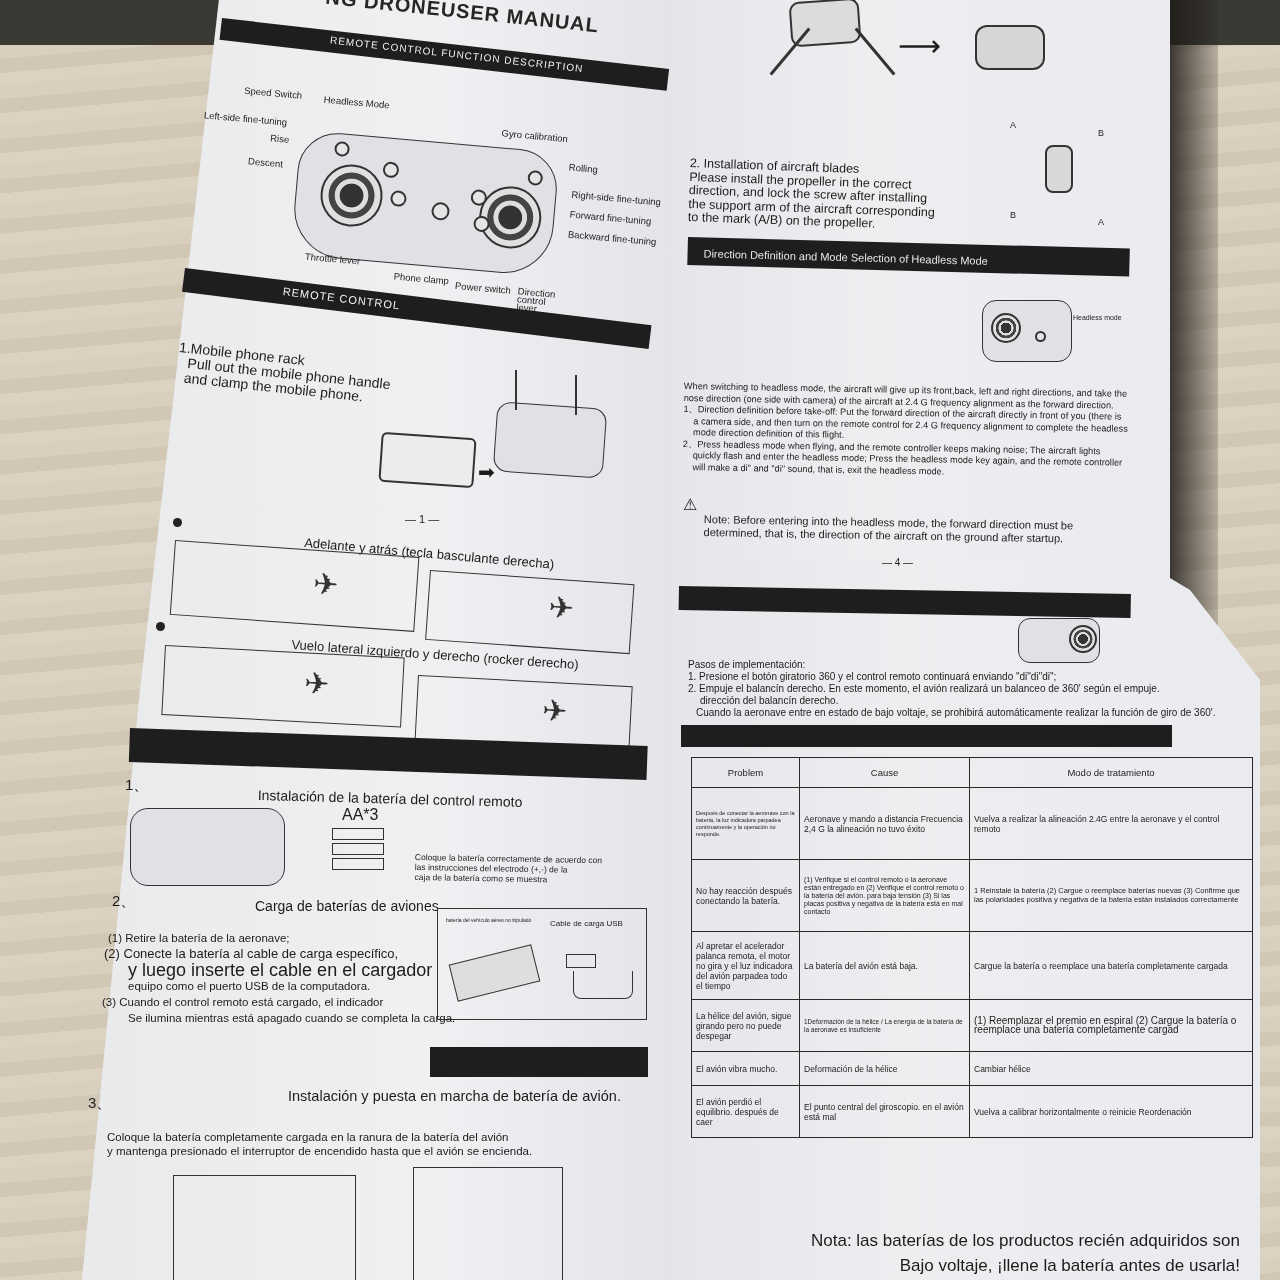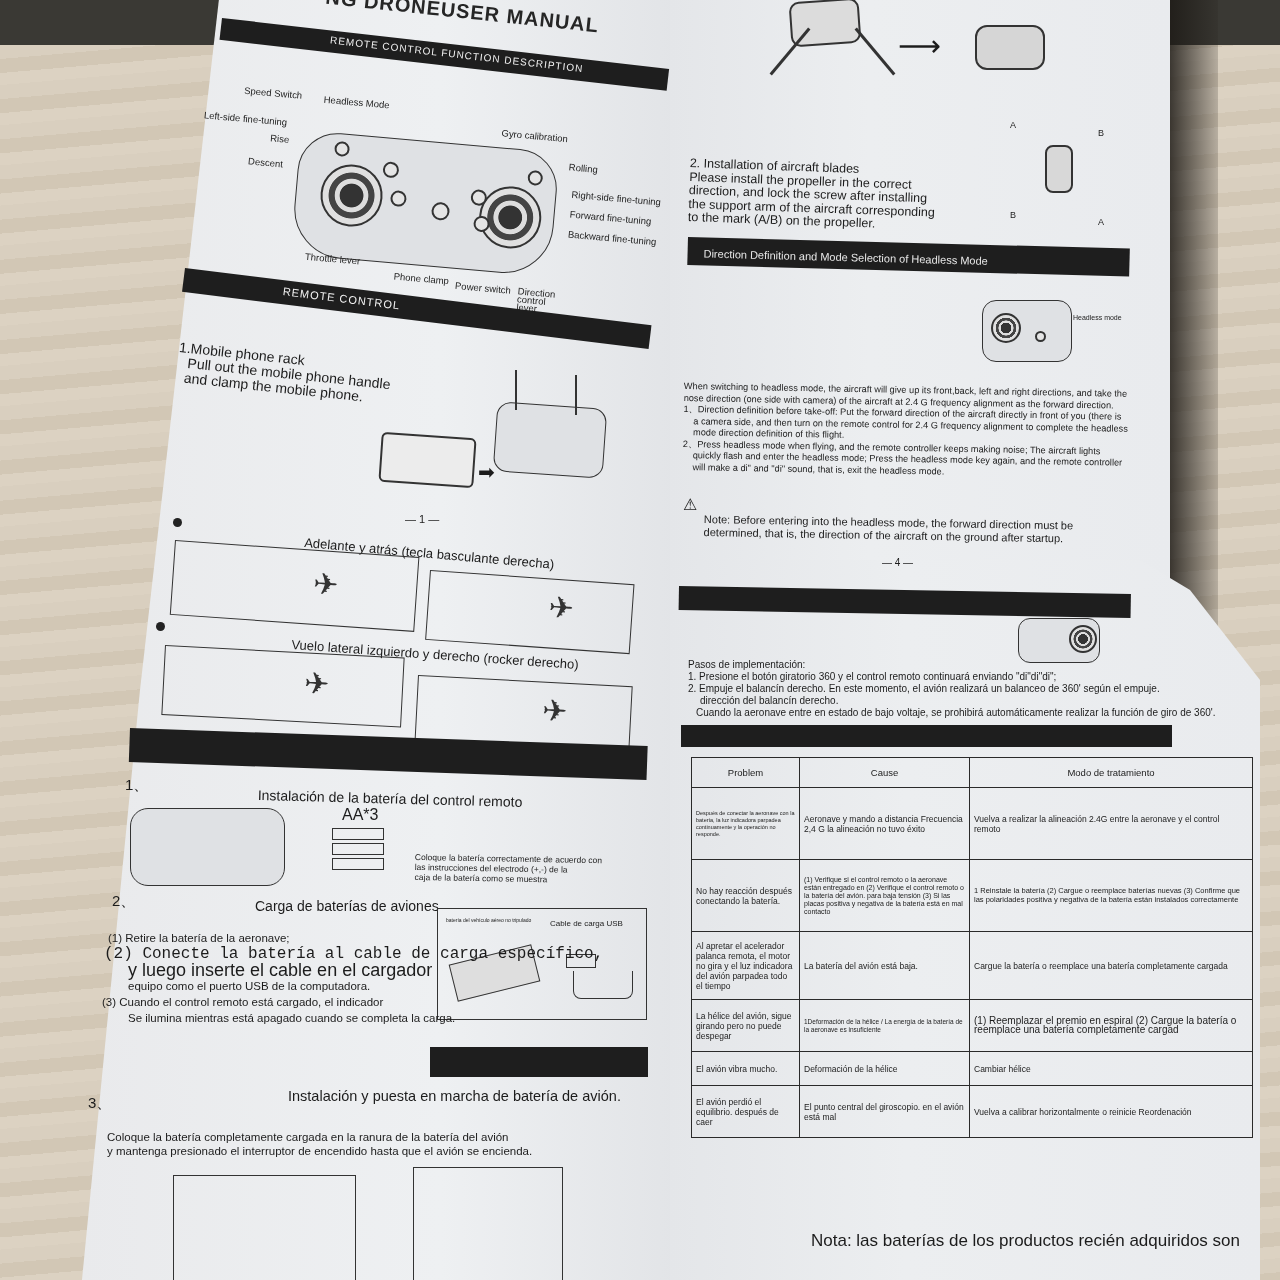--- a/index.html
+++ b/index.html
@@ -144,21 +144,21 @@
 <div class="abs" style="left:255px; top:898px; font-size:14px;">Carga de baterías de aviones</div>
 <div class="abs box" style="left:437px; top:908px; width:210px; height:112px;">
   <div class="abs" style="left:8px; top:8px; font-size:5px; width:90px;">batería del vehículo aéreo no tripulado</div>
   <div class="abs" style="left:112px; top:10px; font-size:8px;">Cable de carga USB</div>
   <div class="abs" style="left:14px; top:45px; width:85px; height:38px; border:1.5px solid #333; transform:rotate(-14deg); background:#dedede;"></div>
   <div class="abs" style="left:128px; top:45px; width:30px; height:14px; border:1.5px solid #333;"></div>
   <div class="abs" style="left:135px; top:62px; width:60px; height:28px; border:1.3px solid #333; border-top:none; border-radius:0 0 8px 8px;"></div>
 </div>
 <div class="abs" style="left:102px; top:930px; font-size:11.5px; line-height:16px;">
   <div style="padding-left:6px;">(1) Retire la batería de la aeronave;</div>
-  <div style="padding-left:2px; font-size:16px;font-family:Liberation Mono, monospace;">(2) Conecte la batería al cable de carga específico,</div>
+  <div style="padding-left:2px; font-size:13px;">(2) Conecte la batería al cable de carga específico,</div>
   <div style="padding-left:26px; font-size:18px;">y luego inserte el cable en el cargador</div>
   <div style="padding-left:26px;">equipo como el puerto USB de la computadora.</div>
   <div>(3) Cuando el control remoto está cargado, el indicador</div>
   <div style="padding-left:26px;">Se ilumina mientras está apagado cuando se completa la carga.</div>
 </div>
 
 <div class="abs bar" style="left:430px; top:1047px; width:218px; height:30px;"></div>
 <div class="abs" style="left:88px; top:1094px; font-size:15px;">3、</div>
 <div class="abs" style="left:288px; top:1088px; font-size:14.5px;">Instalación y puesta en marcha de batería de avión.</div>
 <div class="abs" style="left:107px; top:1130px; font-size:11.5px; line-height:14px;">
@@ -264,13 +264,14 @@
     <tr style="height:52px;">
       <td>El avión perdió el equilibrio. después de caer</td>
       <td>El punto central del giroscopio. en el avión está mal</td>
       <td>Vuelva a calibrar horizontalmente o reinicie Reordenación</td>
     </tr>
   </tbody>
 </table>
 
 <div class="abs" style="left:740px; top:1228px; width:500px; text-align:right; font-size:17px; line-height:25px;">
   <div>Nota: las baterías de los productos recién adquiridos son</div>
+  <div>Bajo voltaje, ¡llene la batería antes de usarla!</div>
 </div>
 
 </body></html>

